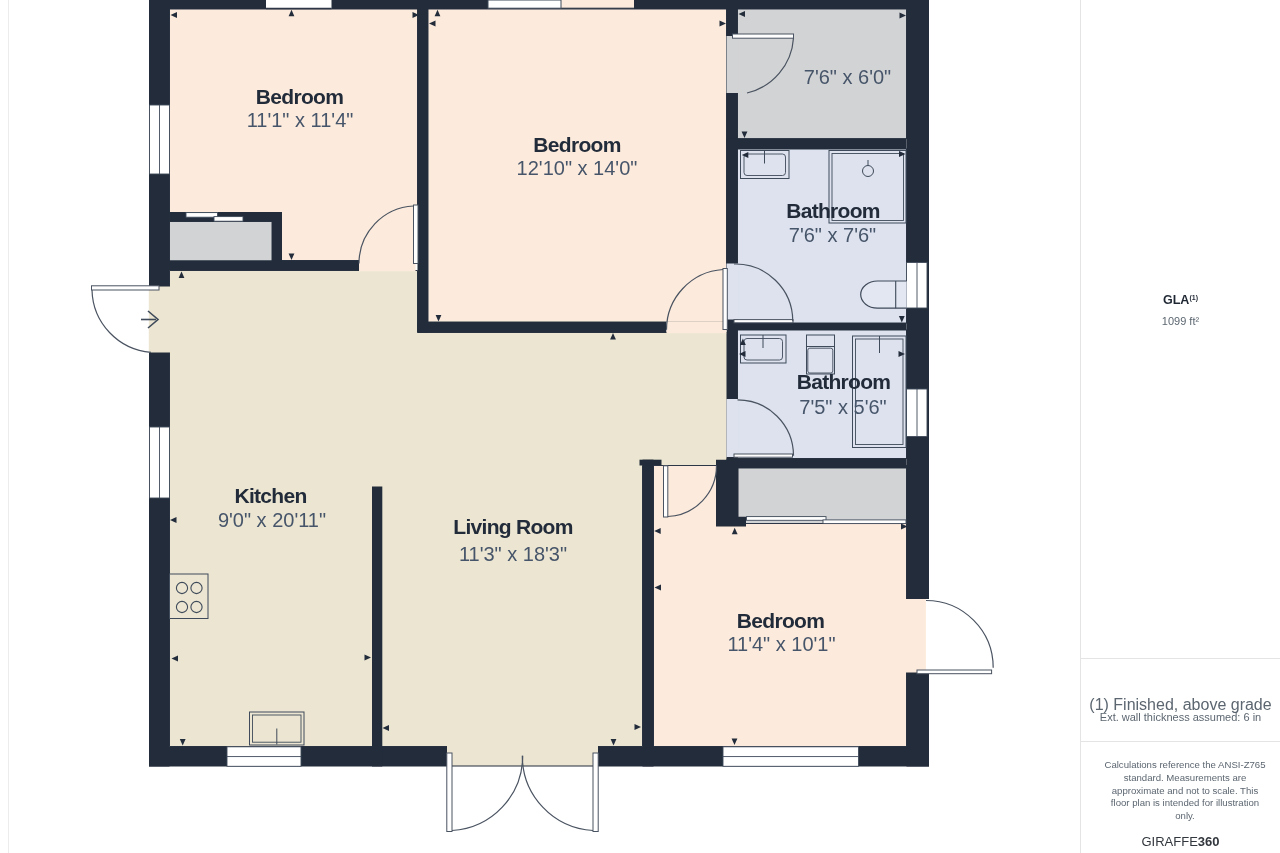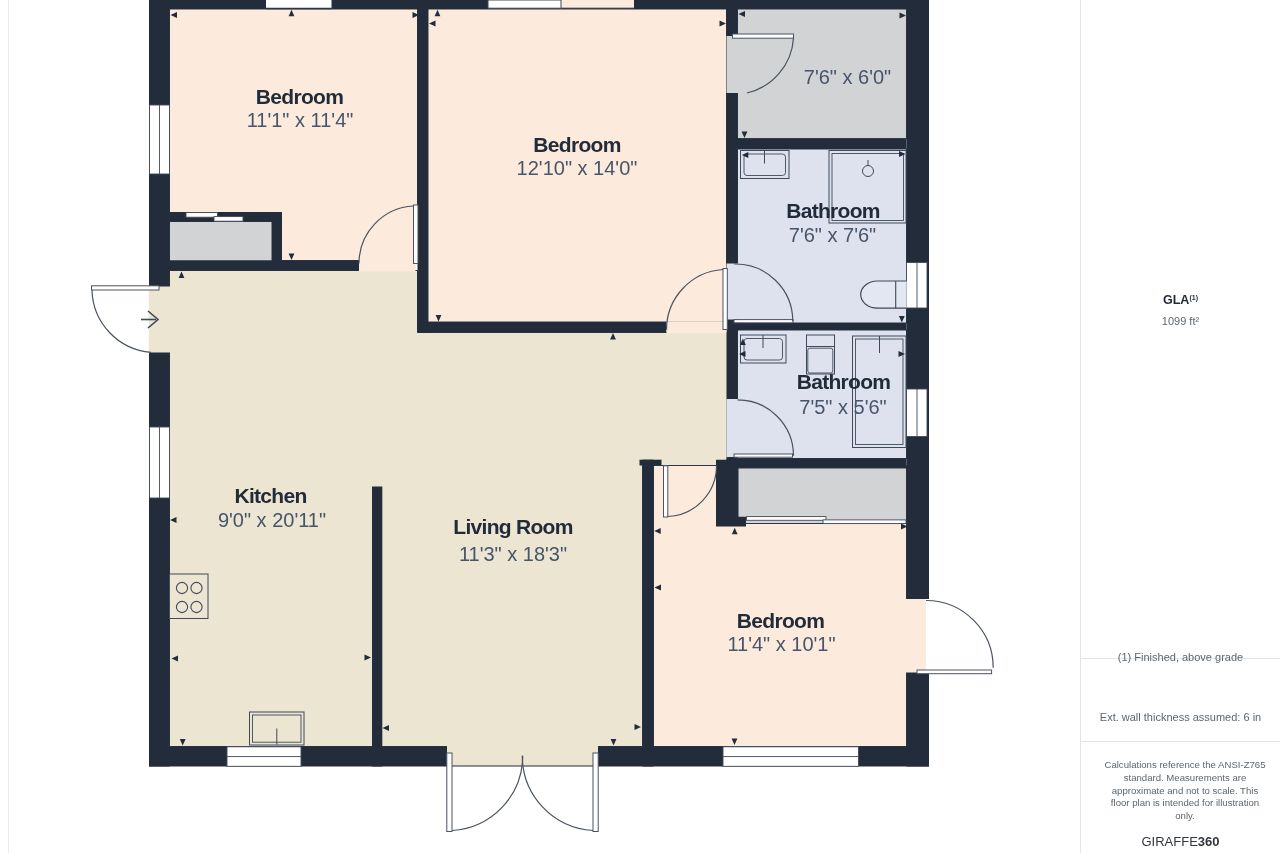--- a/index.html
+++ b/index.html
@@ -243,21 +243,21 @@
 </svg>
 
 <div class="sb">
 
   <div class="sb-txt" style="top:292.5px;font-size:12.5px;font-weight:bold;color:#1f2733;">GLA<span style="font-size:7px;vertical-align:4px;">(1)</span></div>
 
   <div class="sb-txt" style="top:315px;font-size:11px;">1099 ft²</div>
 
   <div style="position:absolute;left:0;top:658px;width:100%;height:1px;background:#e4e4e4;"></div>
 
-  <div class="sb-txt" style="top:651px;font-size:11px;">(1) Finished, above grade</div>
+  <div class="sb-txt" style="top:696px;font-size:16px;">(1) Finished, above grade</div>
 
   <div class="sb-txt" style="top:710.5px;font-size:11px;">Ext. wall thickness assumed: 6 in</div>
 
   <div style="position:absolute;left:0;top:741px;width:100%;height:1px;background:#e4e4e4;"></div>
 
   <div class="sb-txt" style="top:759px;left:14px;width:180px;font-size:9.6px;line-height:12.75px;text-align:center;">Calculations reference the ANSI-Z765<br>standard. Measurements are<br>approximate and not to scale. This<br>floor plan is intended for illustration<br>only.</div>
 
   <div class="sb-txt" style="top:834px;font-size:13px;color:#32373d;">GIRAFFE<b>360</b></div>
 </div>
 

